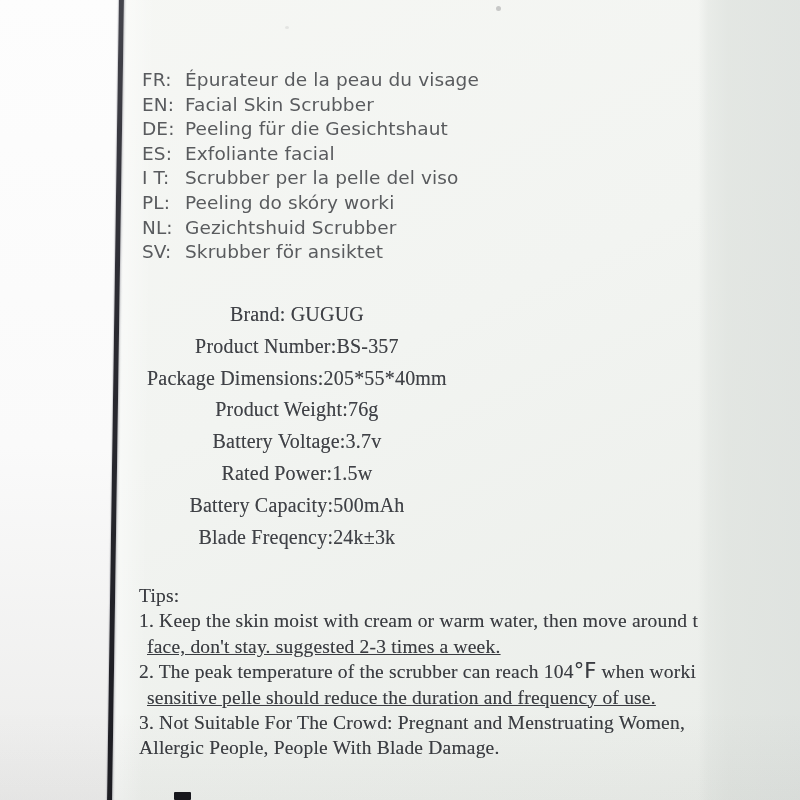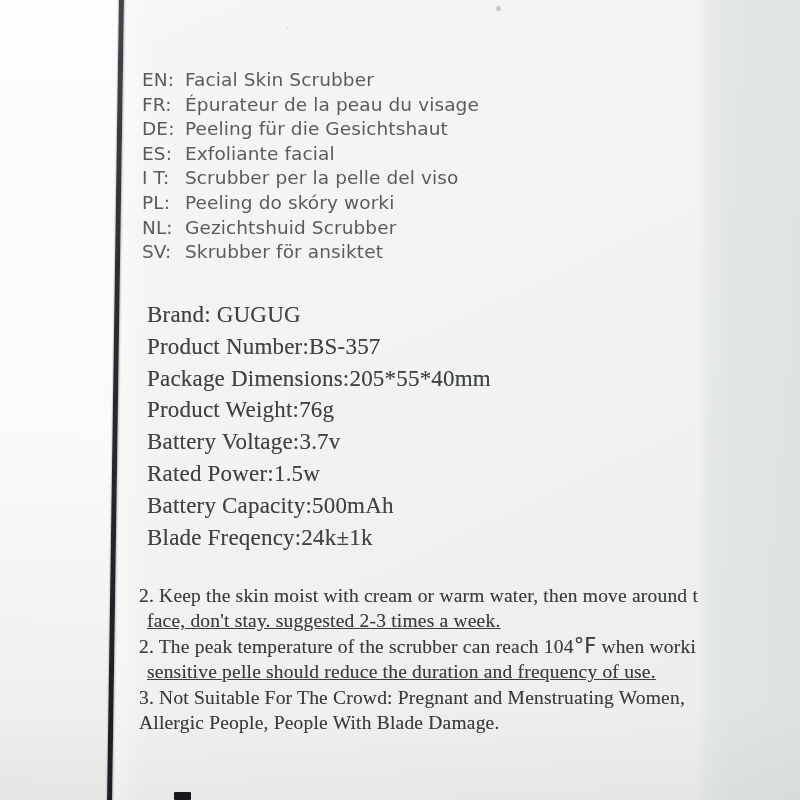--- a/index.html
+++ b/index.html
@@ -48,22 +48,23 @@
     position:absolute;left:142px;top:68px;
     font-family:"DejaVu Sans","Liberation Sans",sans-serif;
     font-size:18.5px;line-height:24.6px;color:#595b5e;letter-spacing:0.1px;
   }
   .lang-row{display:flex;}
   .lang-code{width:43px;}
   
   .specs{
     position:absolute;left:147px;top:299px;
     font-family:"Liberation Serif","DejaVu Serif",serif;
-    font-size:23px;line-height:31.8px;color:#3f4146;letter-spacing:0.2px;
+    font-size:20px;line-height:31.8px;color:#3f4146;letter-spacing:0.2px;
     text-shadow:0 0 0.5px rgba(63,65,70,0.45);
+    text-align:center;
   }
   
   .tips{
     position:absolute;left:139px;top:583px;width:561px;overflow:hidden;
     font-family:"Liberation Serif","DejaVu Serif",serif;
     font-size:19.5px;line-height:25.4px;color:#3a3c41;letter-spacing:0.2px;
     text-shadow:0 0 0.5px rgba(58,60,65,0.45);
   }
   .tip-line{white-space:nowrap;}
   .tip-indent{padding-left:8px;text-decoration:underline;}
@@ -84,26 +85,26 @@
   <div class="bg-left"></div>
   <div class="box-shade"></div>
   <div class="edge-line"></div>
   <div class="bg-right"></div>
   <div class="bottom-fade"></div>
   <div class="speck"></div>
   <div class="speck2"></div>
 
   <div class="lang-list">
     <div class="lang-row">
+      <span class="lang-code">FR:</span>
+      <span class="lang-name">Épurateur de la peau du visage</span>
+    </div>
+    <div class="lang-row">
       <span class="lang-code">EN:</span>
       <span class="lang-name">Facial Skin Scrubber</span>
-    </div>
-    <div class="lang-row">
-      <span class="lang-code">FR:</span>
-      <span class="lang-name">Épurateur de la peau du visage</span>
     </div>
     <div class="lang-row">
       <span class="lang-code">DE:</span>
       <span class="lang-name">Peeling für die Gesichtshaut</span>
     </div>
     <div class="lang-row">
       <span class="lang-code">ES:</span>
       <span class="lang-name">Exfoliante facial</span>
     </div>
     <div class="lang-row">
@@ -125,25 +126,26 @@
   </div>
 
   <div class="specs">
     <div class="spec-line">Brand: GUGUG</div>
     <div class="spec-line">Product Number:BS-357</div>
     <div class="spec-line">Package Dimensions:205*55*40mm</div>
     <div class="spec-line">Product Weight:76g</div>
     <div class="spec-line">Battery Voltage:3.7v</div>
     <div class="spec-line">Rated Power:1.5w</div>
     <div class="spec-line">Battery Capacity:500mAh</div>
-    <div class="spec-line">Blade Freqency:24k±1k</div>
+    <div class="spec-line">Blade Freqency:24k±3k</div>
   </div>
 
   <div class="tips">
-    <div class="tip-line">2. Keep the skin moist with cream or warm water, then move around t</div>
+    <div class="tip-line">Tips:</div>
+    <div class="tip-line">1. Keep the skin moist with cream or warm water, then move around t</div>
     <div class="tip-line tip-indent">face, don't stay. suggested 2-3 times a week.</div>
     <div class="tip-line"><span>2. The peak temperature of the scrubber can reach 104</span><span class="degF">°F</span><span> when worki</span></div>
     <div class="tip-line tip-indent">sensitive pelle should reduce the duration and frequency of use.</div>
     <div class="tip-line">3. Not Suitable For The Crowd: Pregnant and Menstruating Women,</div>
     <div class="tip-line">Allergic People, People With Blade Damage.</div>
   </div>
 
   <div class="bottom-mark"></div>
 </div>
 

